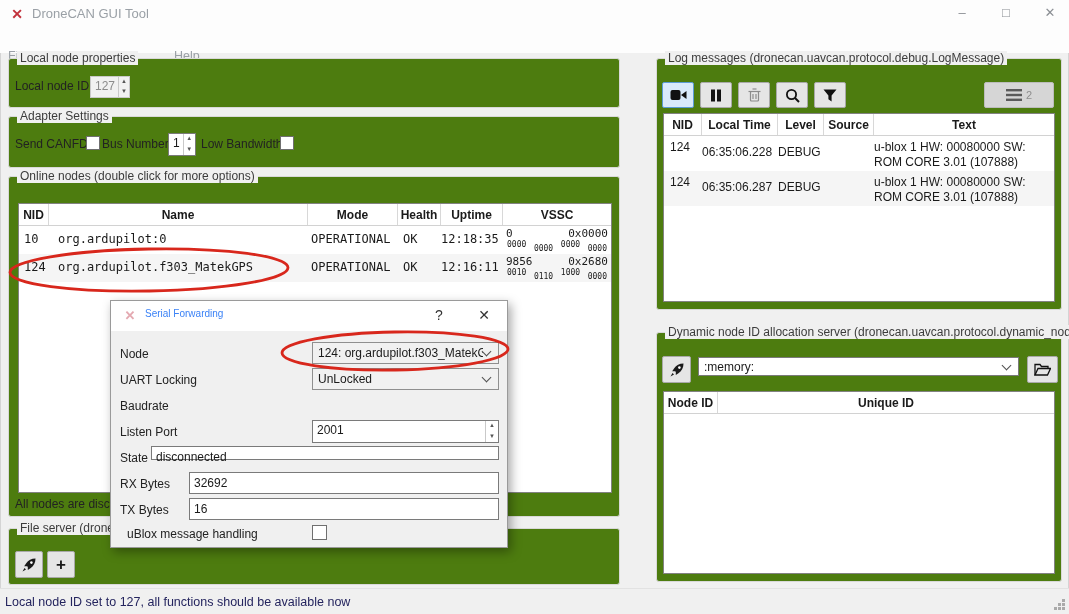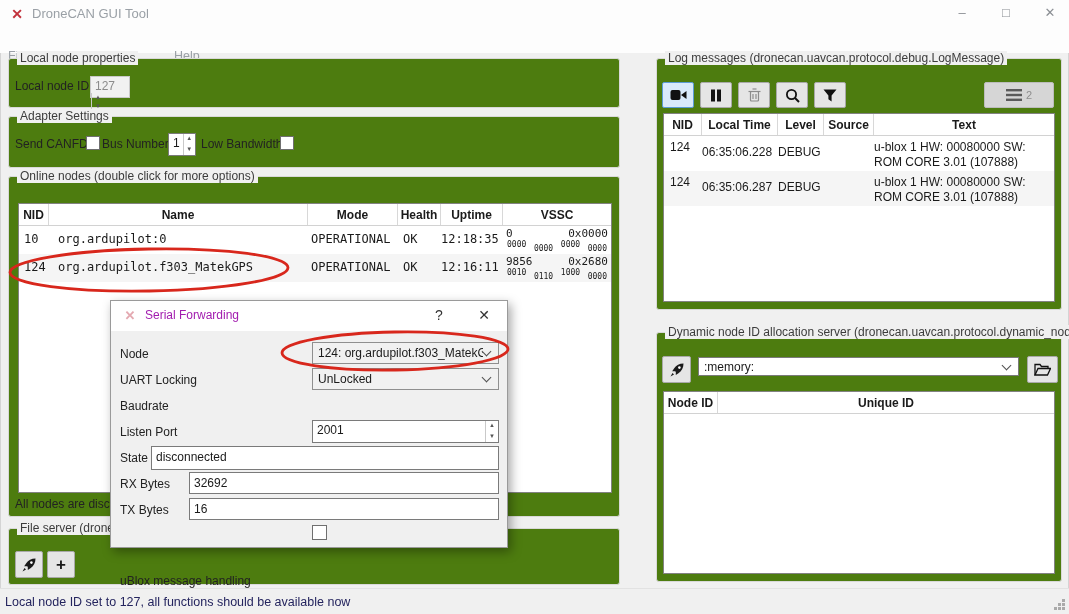--- a/index.html
+++ b/index.html
@@ -16,21 +16,21 @@
   .menu-item { position:absolute; top:22px; color:#9aa0a6; font-size:12.5px; }
 
   
   .group { position:absolute; border:1px solid #d9d9d9; border-radius:3px; background:#4d7c0f; }
   .gtitle { position:absolute; top:-8px; left:8px; background:#f0f0f0; padding:0 3px; font-size:12px; color:#3c3c3c; white-space:nowrap; }
 
   
   .label { font-size:12px; color:#222; white-space:nowrap; }
   .checkbox { width:14px; height:14px; background:#fff; border:1px solid #6f6f6f; }
   .spin { display:flex; background:#fff; border:1px solid #7a7a7a; }
-  .spin.disabled { background:#f1f1f1; border-color:#c9c9c9; color:#8b8b8b;flex-direction:column; }
+  .spin.disabled { background:#f1f1f1; border-color:#c9c9c9; color:#8b8b8b; }
   .spin .val { flex:1; padding:2px 3px 0 4px; font-size:12px; }
   .spin .arrows { width:13px; display:flex; flex-direction:column; border-left:1px solid #c9c9c9; }
   .spin .arrows span { flex:1; font-size:6px; line-height:9px; text-align:center; color:#555; }
   .btn { position:absolute; background:#e5e5e5; border:1px solid #a9a9a9; border-radius:2px; display:flex; align-items:center; justify-content:center; }
   .btn.checked { background:#d9eafb; border-color:#5b9bd5; }
   .btn.disabled { background:#d6d6d6; border-color:#bcbcbc; }
   .combo { position:absolute; background:#f1f1f1; border:1px solid #8f8f8f; display:flex; align-items:center; overflow:hidden; }
   .combo.white { background:#fff; border-color:#7a7a7a; }
   .combo .cval { flex:1; padding:0 5px; white-space:nowrap; overflow:hidden; font-size:12px; }
   .chev { width:7px; height:7px; border-right:1.4px solid #505050; border-bottom:1.4px solid #505050; transform:rotate(45deg); margin:-3px 8px 0 0; flex:none; }
@@ -68,21 +68,21 @@
   .lg-row .td.lg-level { padding-top:9px; }
   .lg-row .td.lg-text { line-height:15px; padding-right:2px; }
 
   
   .al-nodeid{width:54px;} .al-uniqueid{flex:1;}
 
   
   .dialog { position:absolute; left:110px; top:300px; width:398px; height:248px; background:#f0f0f0; border:1px solid #9a9a9a; box-shadow:3px 4px 10px rgba(0,0,0,.35); z-index:10; }
   .dlg-titlebar { position:absolute; left:0; top:0; width:100%; height:30px; background:#ffffff; }
   .dlg-icon { position:absolute; left:11px; top:7px; width:16px; height:16px; color:#e4a9b1; font-weight:bold; font-size:13px; line-height:16px; text-align:center; }
-  .dlg-title { position:absolute; left:34px; top:7px; font-size:12px; color:#a21caf; }
+  .dlg-title { position:absolute; left:34px; top:7px; font-size:10px; color:#3b82f6; }
   .dlg-btn { position:absolute; top:0; width:34px; height:29px; text-align:center; line-height:29px; color:#333; font-size:14px; }
   .dlg-label { position:absolute; font-size:12px; color:#222; white-space:nowrap; }
 
   
   .annot { position:absolute; left:0; top:0; width:1069px; height:614px; z-index:20; pointer-events:none; }
 
   .statusbar { position:absolute; left:0; top:588px; width:100%; height:26px; background:#f0f0f0; border-top:1px solid #e2e2e2; }
   .status-text { position:absolute; left:5px; top:6px; font-size:12.5px; color:#24245e; }
   .grip { position:absolute; right:4px; bottom:4px; width:3px; height:3px; background:#aaa; box-shadow:-4px 0 #aaa, 0 -4px #aaa, -8px 0 #aaa, 0 -8px #aaa, -4px -4px #aaa; }
 
@@ -332,29 +332,29 @@
     <div class="dlg-label" style="left:9px; top:124px;">Listen Port</div>
     <div class="spin" style="position:absolute; left:201px; top:119px; width:187px; height:23px; background:#fff;">
       <div class="val">2001</div>
       <div class="arrows">
           <span>▲</span>
           <span>▼</span>
         </div>
     </div>
 
     <div class="dlg-label" style="left:9px; top:150px;">State</div>
-    <div class="field" style="left:40px; top:145px; width:348px; height:24px; padding-top:3px;">disconnected</div>
+    <div class="field" style="left:40px; top:145px; width:348px; height:14px; padding-top:3px;">disconnected</div>
 
     <div class="dlg-label" style="left:9px; top:176px;">RX Bytes</div>
     <div class="field" style="left:78px; top:171px; width:310px; height:22px; padding-top:3px;">32692</div>
 
     <div class="dlg-label" style="left:9px; top:202px;">TX Bytes</div>
     <div class="field" style="left:78px; top:197px; width:310px; height:22px; padding-top:3px;">16</div>
 
-    <div class="dlg-label" style="left:9px; top:226px;margin-top:47px;">uBlox message handling</div>
+    <div class="dlg-label" style="left:16px; top:226px;">uBlox message handling</div>
     <div class="checkbox" style="position:absolute; left:201px; top:224px; width:15px; height:15px;"></div>
   </div>
 
   <svg class="annot" viewBox="0 0 1069 614">
     <ellipse cx="149" cy="270" rx="139" ry="21" fill="none" stroke="#d8271c" stroke-width="2.8" transform="rotate(-1 149 270)"></ellipse>
     <ellipse cx="395" cy="351" rx="113" ry="19" fill="none" stroke="#d8271c" stroke-width="2.8" transform="rotate(-1 395 351)"></ellipse>
   </svg>
 
 </div>
 

